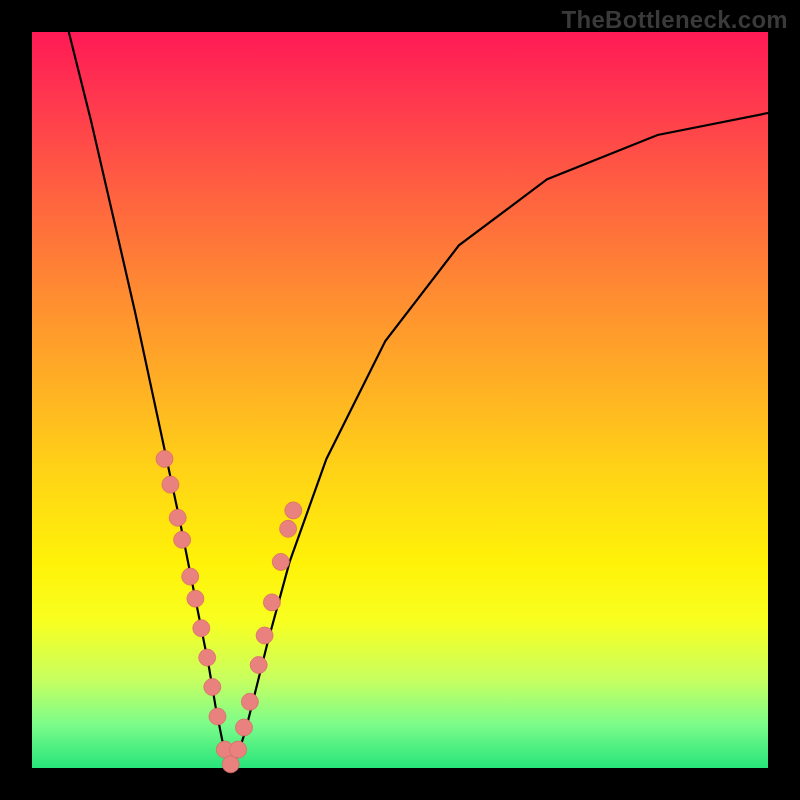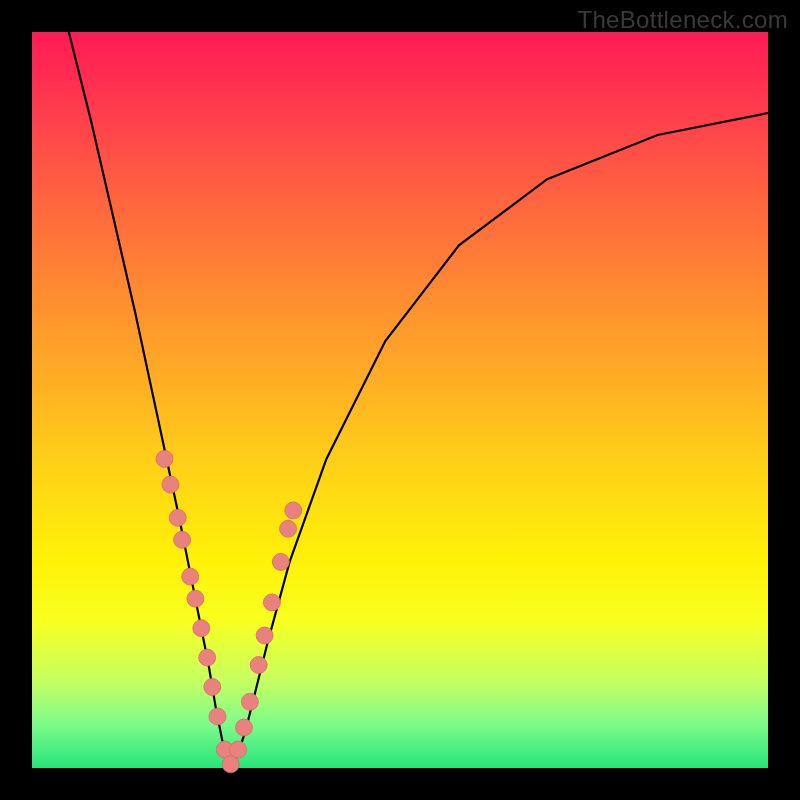--- a/index.html
+++ b/index.html
@@ -16,21 +16,21 @@
     width: 800px;
     height: 800px;
     background: #000;
   }
   .watermark {
     position: absolute;
     top: 6px;
     right: 12px;
     color: #3a3a3a;
     font-size: 24px;
-    font-weight: 400;
+    font-weight: 700;
     letter-spacing: 0.3px;
     z-index: 10;
   }
   .plot-area {
     position: absolute;
     left: 32px;
     top: 32px;
     width: 736px;
     height: 736px;
     background: linear-gradient(to bottom,

